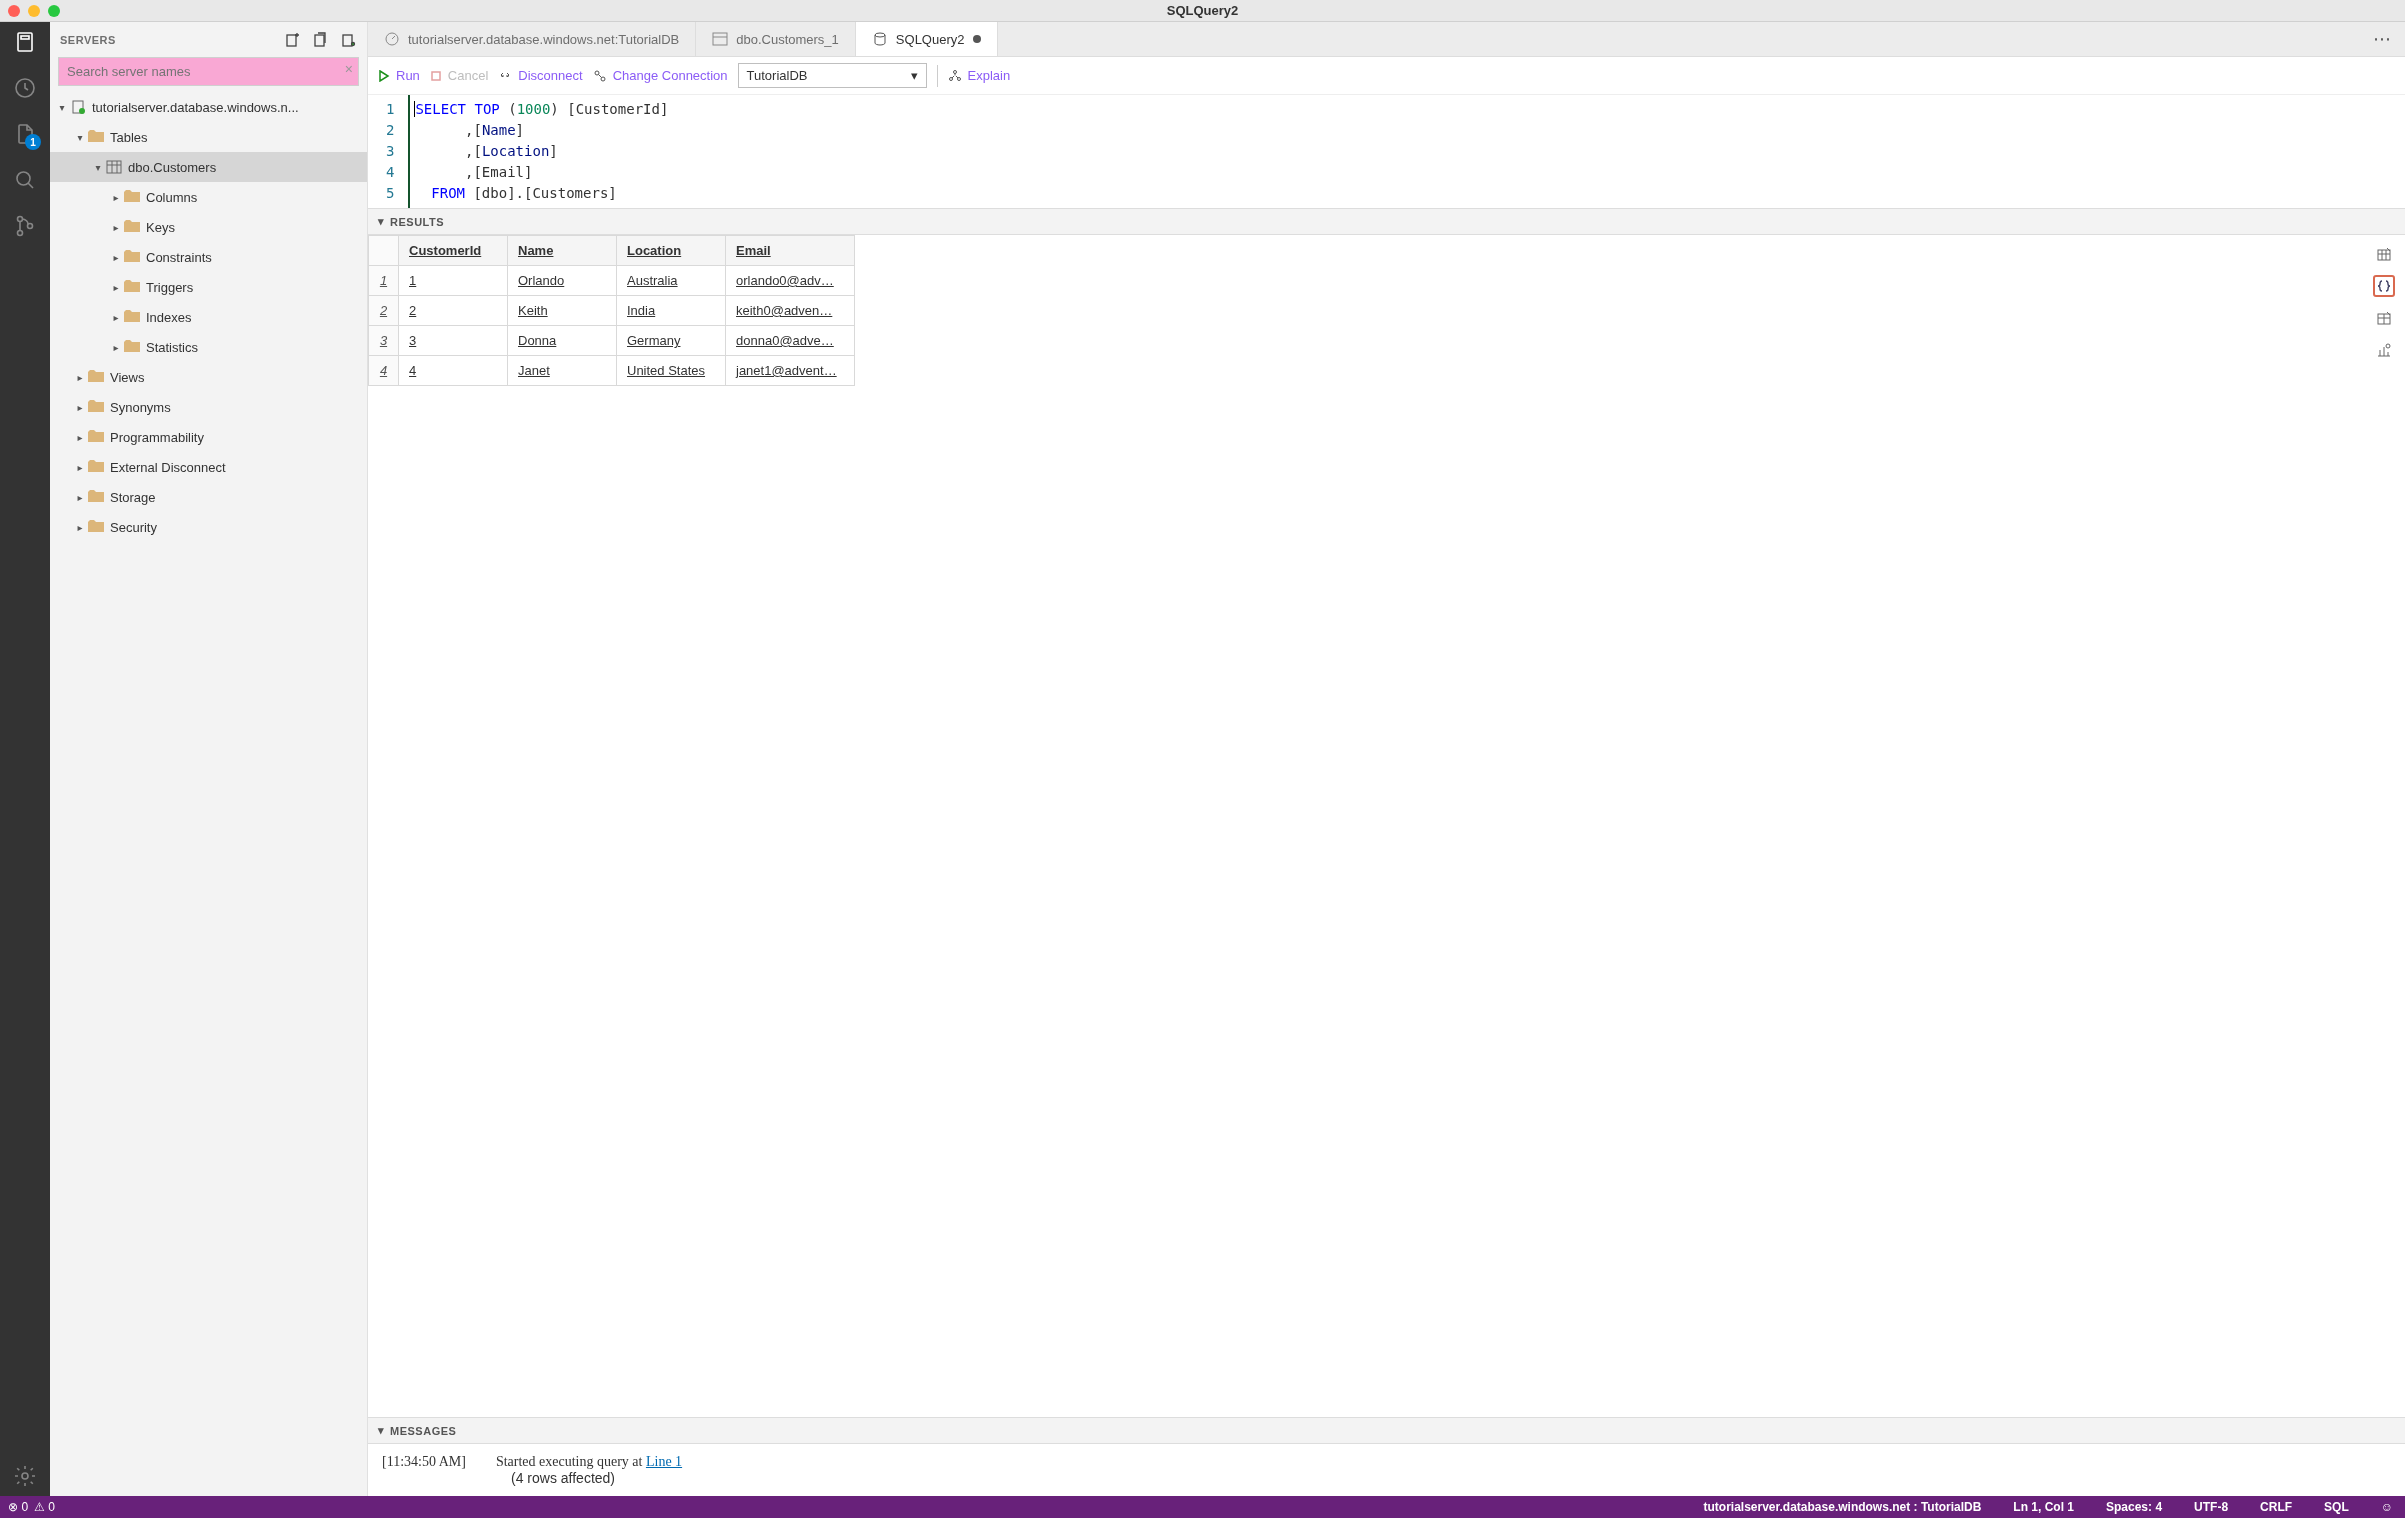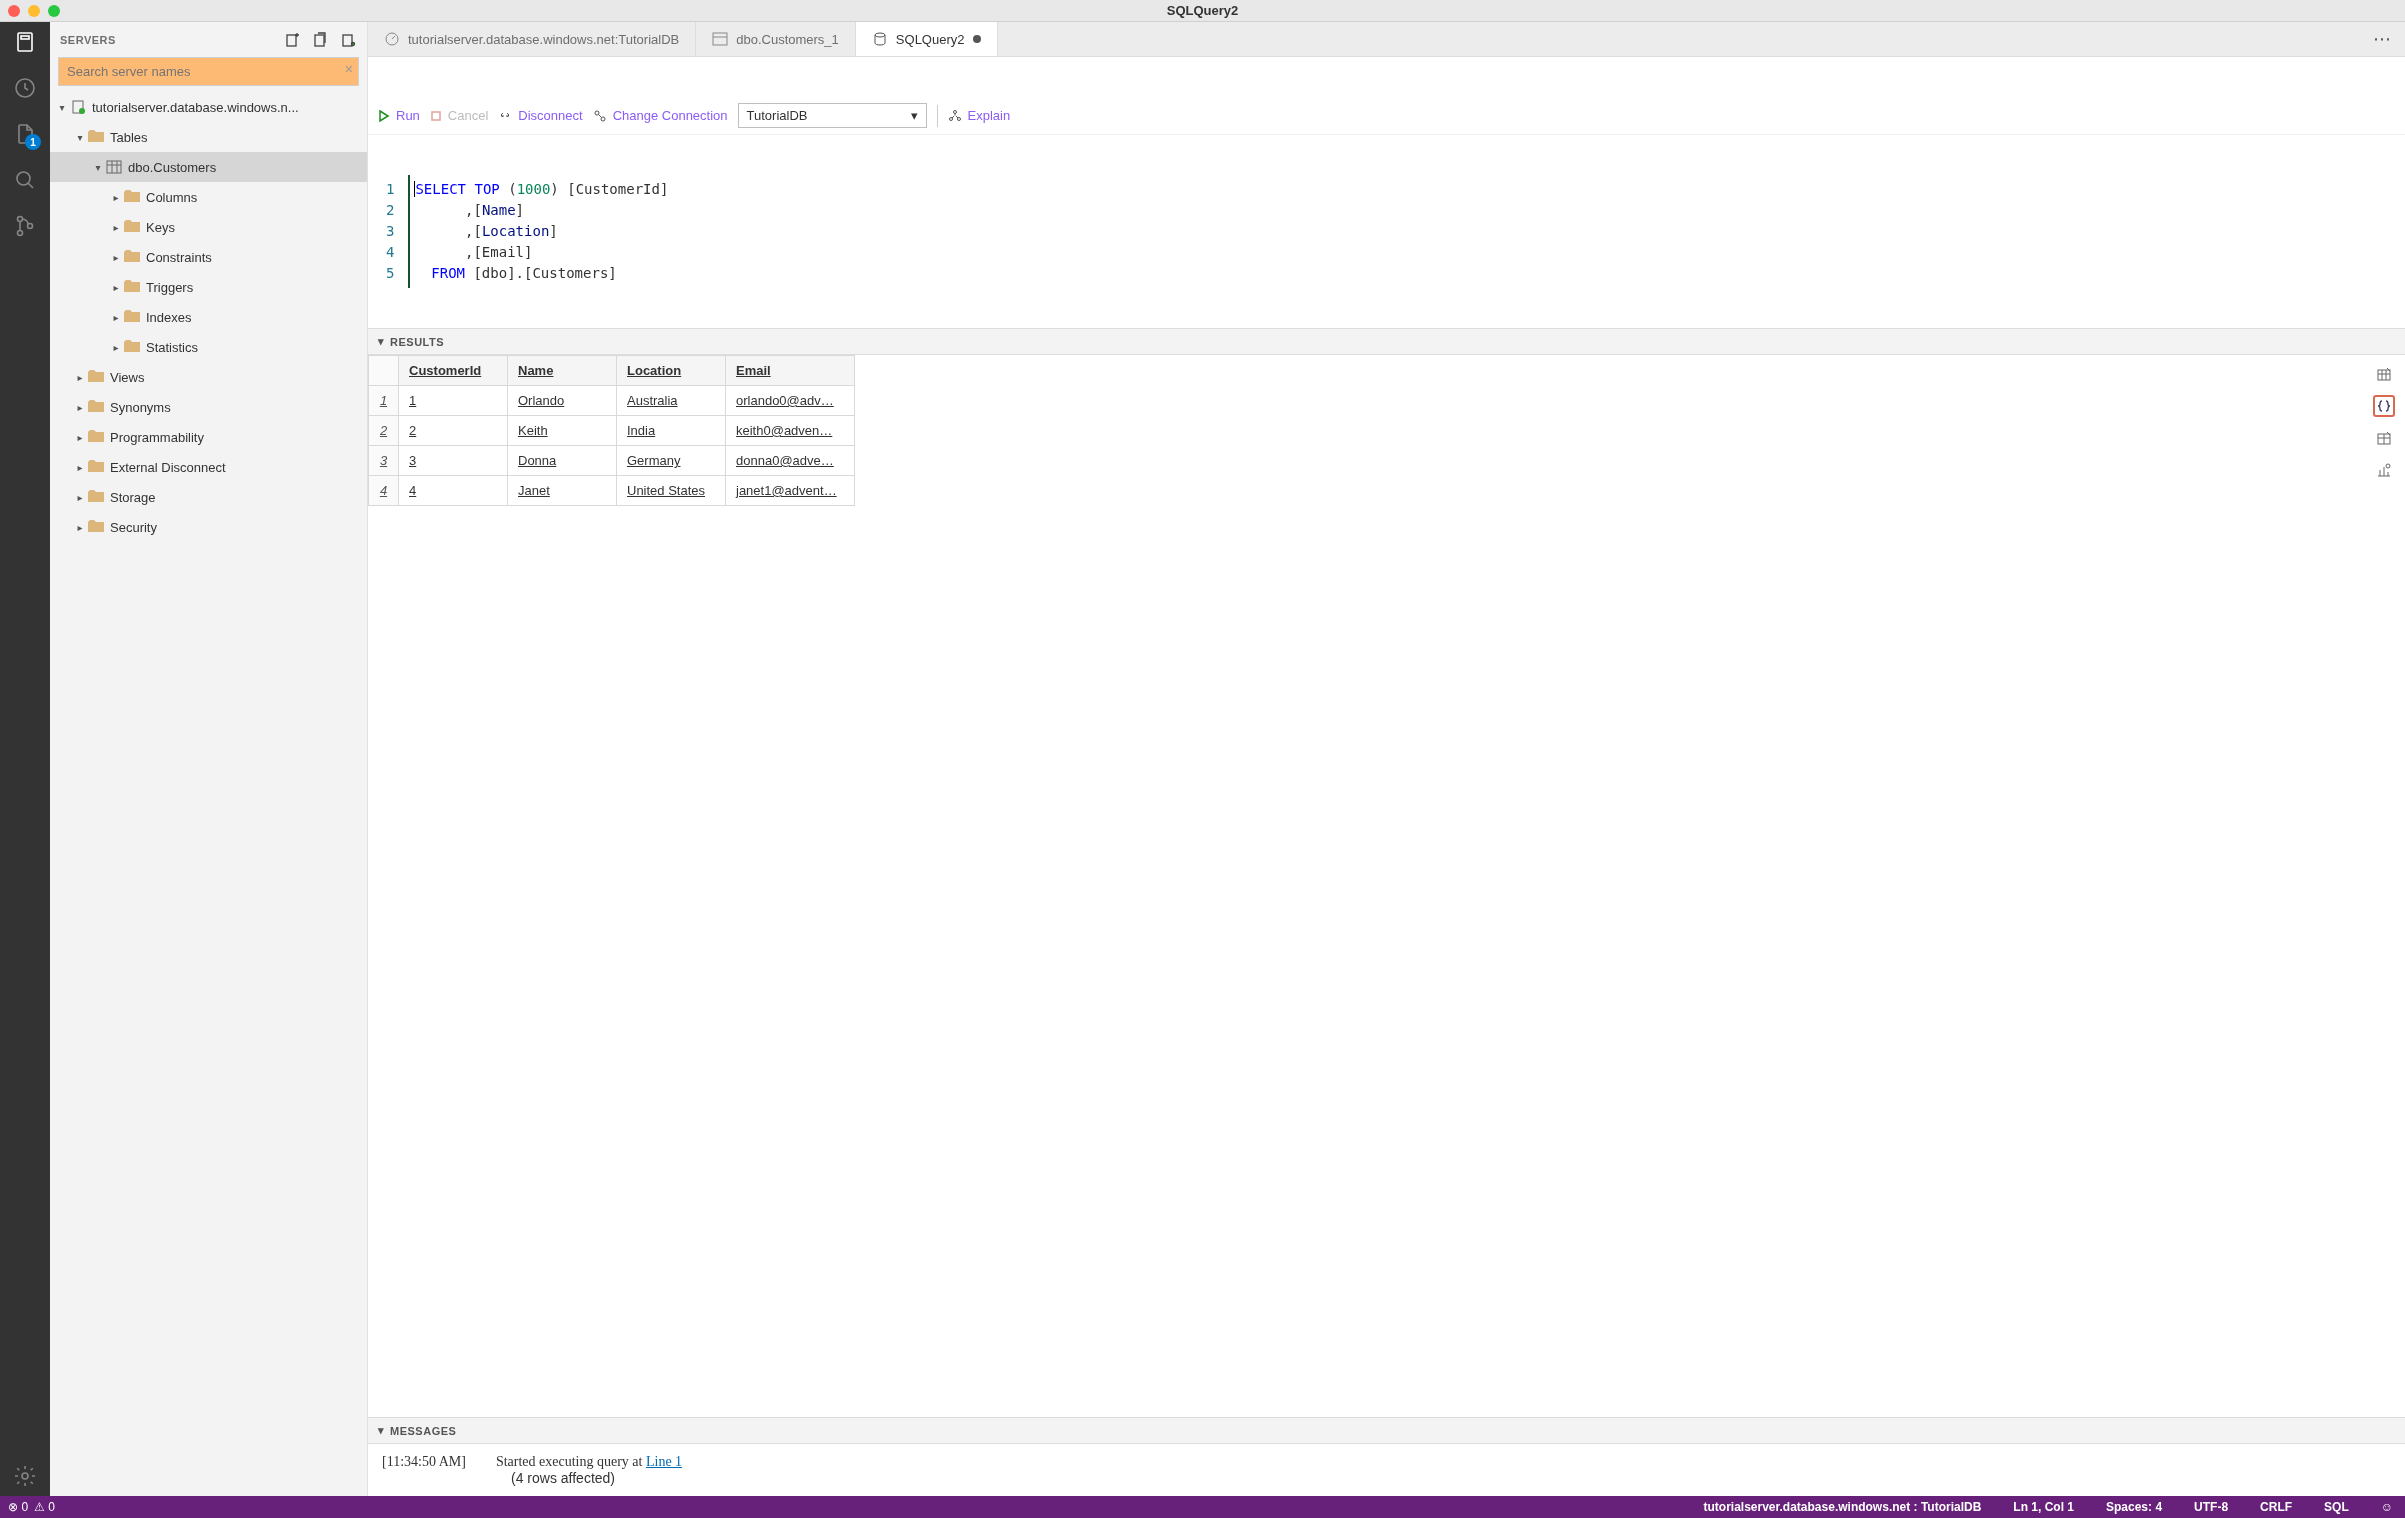--- a/index.html
+++ b/index.html
@@ -15,29 +15,29 @@
 .activitybar { width: 50px; background: #333333; display: flex; flex-direction: column; align-items: center; justify-content: space-between; padding: 6px 0; }
 .activity-top, .activity-bottom { display: flex; flex-direction: column; align-items: center; gap: 18px; }
 .activity-item { width: 28px; height: 28px; display: flex; align-items: center; justify-content: center; color: #858585; position: relative; cursor: pointer; }
 .activity-item.active { color: #fff; }
 .act-badge { position: absolute; bottom: -2px; right: -2px; background: #007fd4; color: #fff; border-radius: 50%; font-size: 10px; width: 16px; height: 16px; display: flex; align-items: center; justify-content: center; font-weight: 600; }
 .sidebar { width: 318px; background: #f3f3f3; border-right: 1px solid #e0e0e0; display: flex; flex-direction: column; overflow: hidden; }
 .side-header { height: 35px; display: flex; align-items: center; justify-content: space-between; padding: 0 10px; font-size: 11px; font-weight: 600; letter-spacing: 0.5px; color: #6f6f6f; }
 .side-actions { display: flex; gap: 12px; color: #424242; }
 .side-actions svg { width: 16px; height: 16px; cursor: pointer; }
 .side-search { margin: 0 8px; position: relative; }
-.side-search input { width: 100%; padding: 6px 26px 6px 8px; border: 1px solid #cfcfcf; background: #fdba74; color: #333; font-size: 13px; }
+.side-search input { width: 100%; padding: 6px 26px 6px 8px; border: 1px solid #cfcfcf; background: #f9a8d4; color: #333; font-size: 13px; }
 .side-search .clear { position: absolute; right: 6px; top: 4px; color: #999; cursor: pointer; font-size: 14px; }
 .tree { flex: 1; overflow-y: auto; padding-top: 6px; }
 .tree-row { display: flex; align-items: center; height: 30px; padding-right: 8px; cursor: pointer; white-space: nowrap; overflow: hidden; text-overflow: ellipsis; }
 .tree-row.selected { background: #d6d6d6; }
 .tw { display: inline-flex; width: 16px; justify-content: center; color: #555; font-size: 10px; }
 .ico { width: 16px; height: 16px; display: inline-flex; align-items: center; justify-content: center; margin-right: 6px; }
 .fld { fill: #dcb67a; }
-.main { flex: 1; display: flex; flex-direction: column; min-width: 0; gap: 40px; }
+.main { flex: 1; display: flex; flex-direction: column; min-width: 0; }
 .tabs { height: 35px; background: #ececec; display: flex; align-items: stretch; border-bottom: 1px solid #ddd; }
 .tab { display: flex; align-items: center; gap: 8px; padding: 0 16px; border-right: 1px solid #ddd; color: #6e6e6e; cursor: pointer; }
 .tab.active { background: #fff; color: #333; }
 .tab .dirty { width: 8px; height: 8px; border-radius: 50%; background: #555; }
 .tab-overflow { margin-left: auto; padding: 0 14px; display: flex; align-items: center; color: #555; font-size: 18px; cursor: pointer; }
 .toolbar { display: flex; align-items: center; gap: 10px; padding: 6px 10px; background: #fff; border-bottom: 1px solid #eee; flex-wrap: nowrap; }
 .tbtn { display: inline-flex; align-items: center; gap: 6px; font-size: 13px; color: #8b5cf6; cursor: pointer; }
 .tbtn.disabled { color: #bdbdbd; }
 .db-select { border: 1px solid #bfbfbf; padding: 4px 8px; width: 189px; display: flex; align-items: center; justify-content: space-between; cursor: pointer; background: #fff; }
 .tbar-sep { width: 1px; height: 22px; background: #ccc; }

